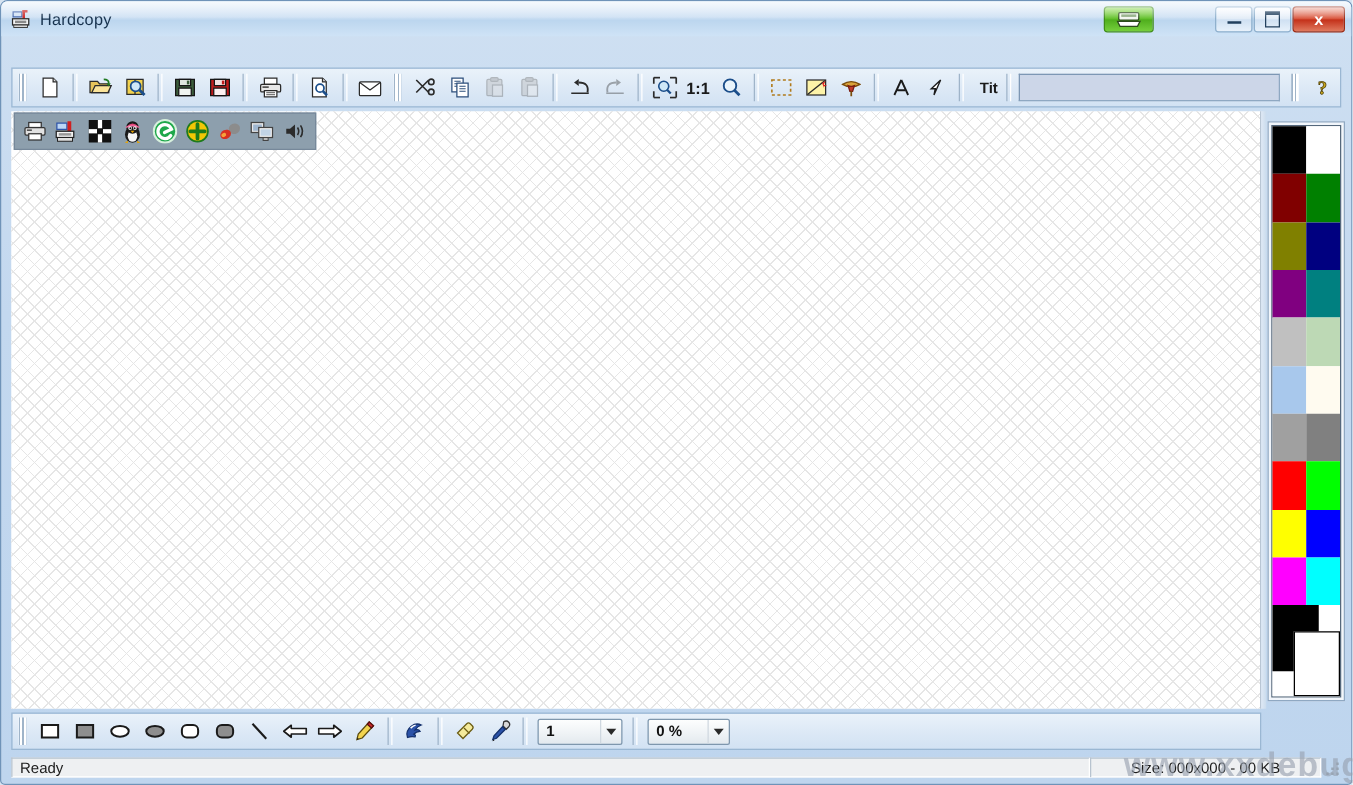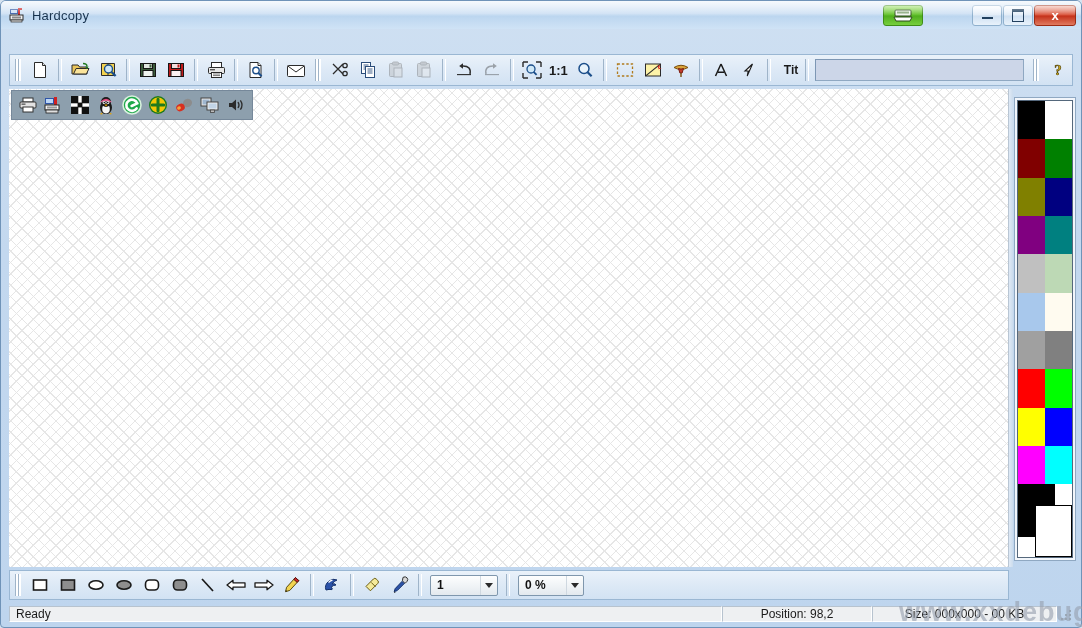--- a/index.html
+++ b/index.html
@@ -645,21 +645,20 @@
     <div class="select" style="width:66px">
       <div class="sv">0 %</div>
       <div class="arrow">
           <i class="caret"></i>
         </div>
     </div>
   </div>
 
   <div class="statusbar">
     <div class="spanel grow">Ready</div>
-    <div class="spanel w1">Position: 98,2</div>
     <div class="spanel w3">Size: 000x000  -  00 KB</div>
     <div class="grip">
       <svg width="14" height="14" viewBox="0 0 14 14">
         <g fill="#9aa8b6">
           <rect x="10" y="10" width="2" height="2"></rect>
             <rect x="6" y="10" width="2" height="2"></rect>
             <rect x="10" y="6" width="2" height="2"></rect>
           <rect x="2" y="10" width="2" height="2"></rect>
             <rect x="6" y="6" width="2" height="2"></rect>
             <rect x="10" y="2" width="2" height="2"></rect>

